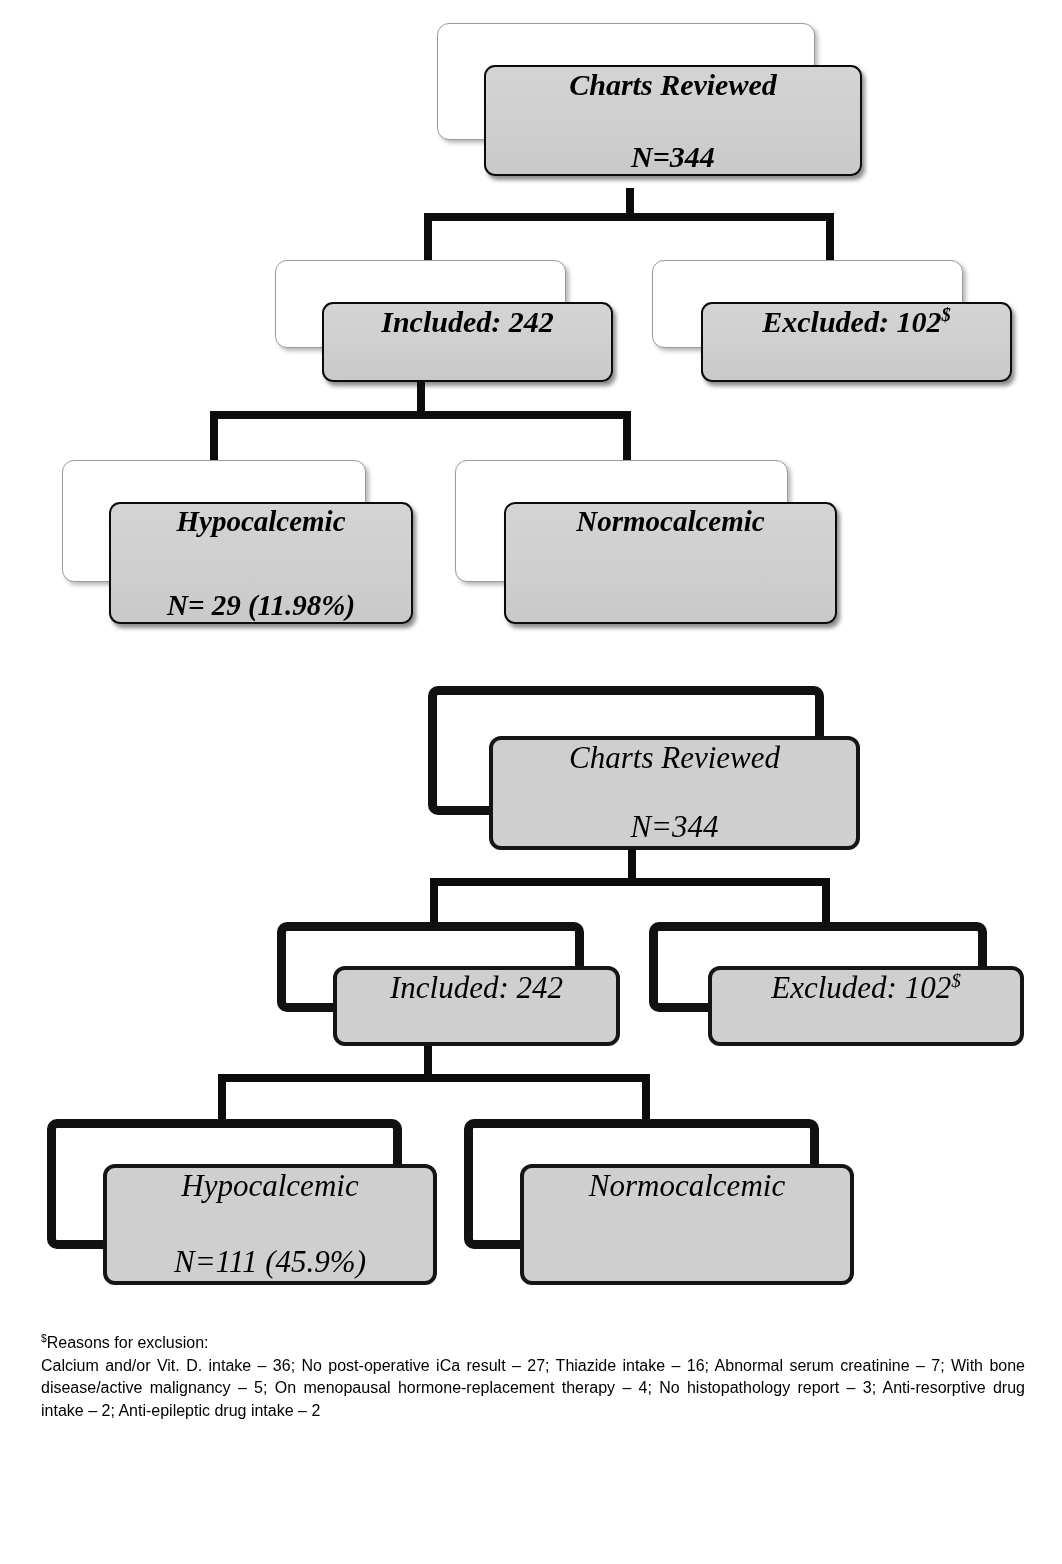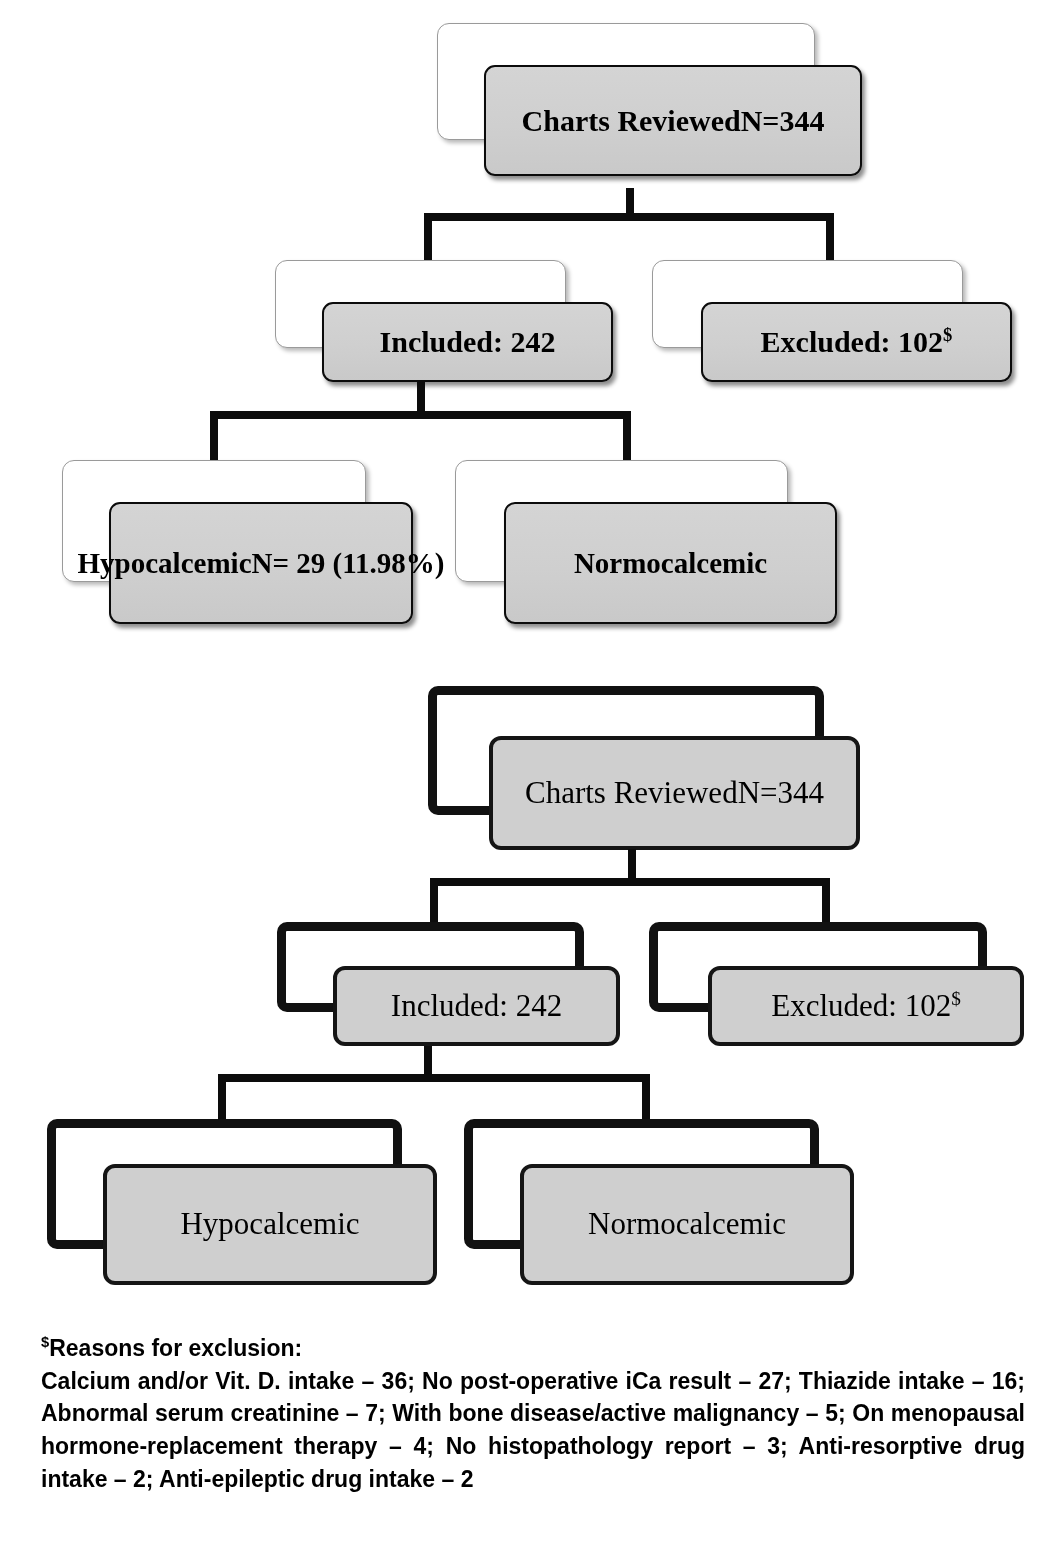--- a/index.html
+++ b/index.html
@@ -23,26 +23,27 @@
     position: absolute;
     border-radius: 12px;
     background: #ffffff;
   }
   
   .node .front {
     position: absolute;
     border-radius: 11px;
     background: #d0d0d0;
     display: flex;
-    flex-direction: row;
+    flex-direction: column;
     align-items: center;
-    justify-content: center;
+    justify-content: space-between;
     text-align: center;
     color: #000;
     line-height: 1.18;
+    font-style: italic;
   }
 
   
   .chartA .back {
     border: 1.6px solid #9a9a9a;
     box-shadow: 3px 3px 4px rgba(0,0,0,0.28);
   }
   .chartA .front {
     border: 2.2px solid #0b0b0b;
     font-weight: bold;
@@ -182,29 +183,30 @@
 
   <div class="conn" style="left:424px; top:1046px; width:8px; height:32px;"></div>
   <div class="conn" style="left:218px; top:1074px; width:432px; height:8px;"></div>
   <div class="conn" style="left:218px; top:1074px; width:8px; height:48px;"></div>
   <div class="conn" style="left:642px; top:1074px; width:8px; height:48px;"></div>
 
   <div class="node" style="left:47px; top:1119px; width:390px; height:166px;">
     <div class="back" style="left:0; top:0; width:355px; height:130px;"></div>
     <div class="front" style="left:56px; top:45px; width:334px; height:121px; font-size:31px;">
       <span class="ln">Hypocalcemic</span>
+      <span class="ln">N=111 (45.9%)</span>
     </div>
   </div>
 
   <div class="node" style="left:464px; top:1119px; width:390px; height:166px;">
     <div class="back" style="left:0; top:0; width:355px; height:130px;"></div>
     <div class="front" style="left:56px; top:45px; width:334px; height:121px; font-size:31px;">
       <span class="ln">Normocalcemic</span>
     </div>
   </div>
 </div>
 
-<div class="footnote" style="left:41px; top:1332px; width:984px; font-size:23px;font-weight:bold;">
+<div class="footnote" style="left:41px; top:1332px; width:984px; font-size:16px;">
   <div class="fn-head">
     <span class="sup-lead">$</span><span>Reasons for exclusion:</span>
   </div>
   <div class="fn-body">Calcium and/or Vit. D. intake – 36; No post-operative iCa result – 27; Thiazide intake – 16; Abnormal serum creatinine – 7; With bone disease/active malignancy – 5; On menopausal hormone-replacement therapy – 4; No histopathology report – 3; Anti-resorptive drug intake – 2; Anti-epileptic drug intake – 2</div>
 </div>
 
 </body></html>

